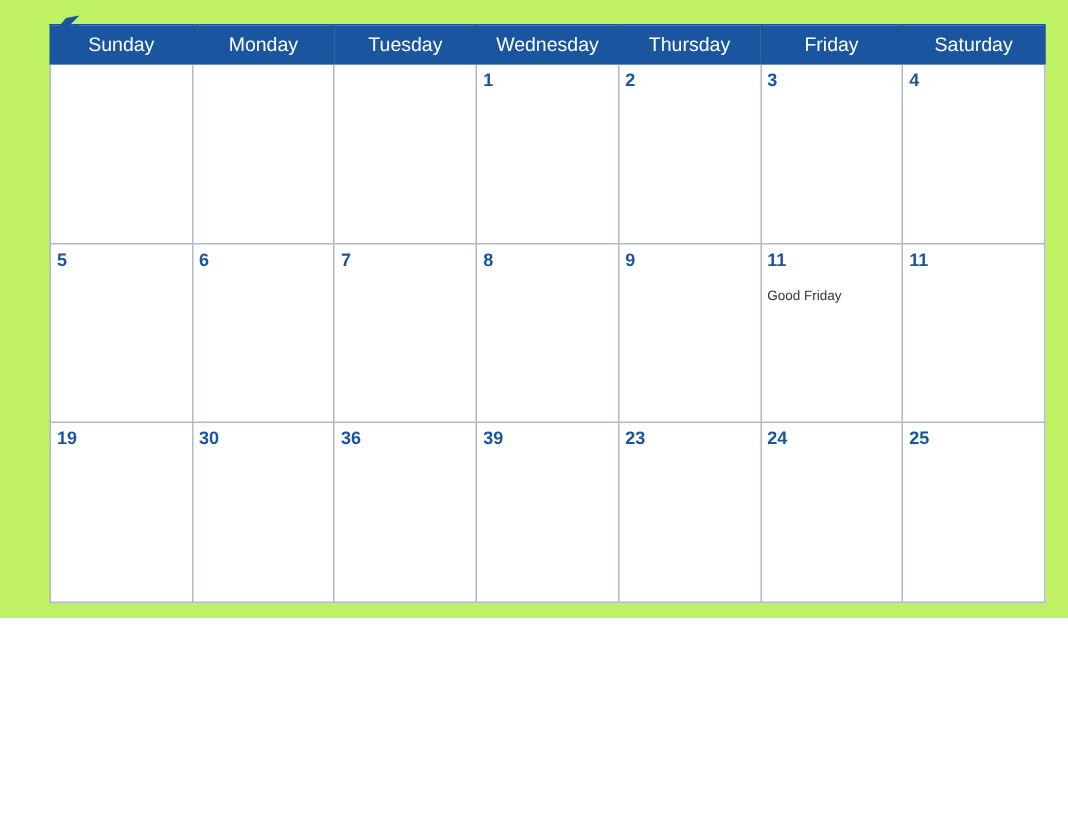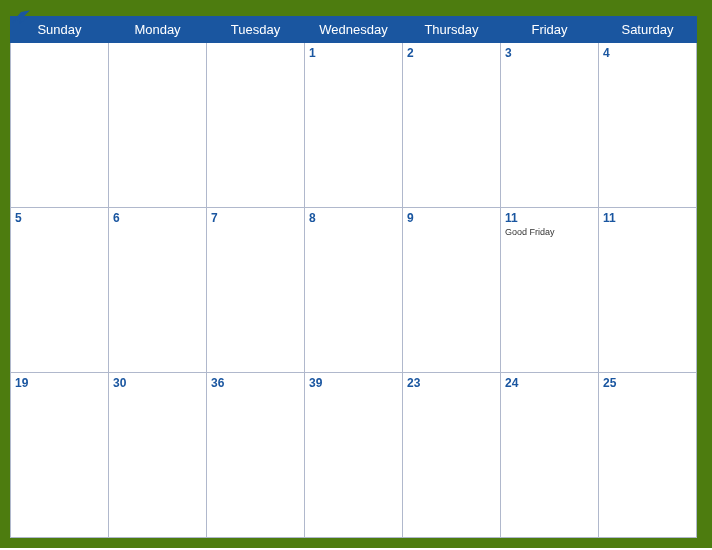--- a/index.html
+++ b/index.html
@@ -5,23 +5,23 @@
     * { box-sizing: border-box; margin: 0; padding: 0; }
     body {
       font-family: Arial, sans-serif;
       background: #fff;
       width: 712px;
       height: 550px;
       overflow: hidden;
     }
     .page {
       width: 712px;
-      height: 548px;
-      background: #4d7c0f;
-      padding: 10px 15px 10px 10px;
+      height: 412px;
+      background: #bef264;
+      padding: 10px 15px 10px 33px;
       display: flex;
       flex-direction: column;
     }
     .header {
       display: flex;
       align-items: center;
       justify-content: center;
       position: relative;
       margin-bottom: 6px;
     }
@@ -92,21 +92,21 @@
     .day-num {
       font-size: 12px;
       color: #1a56a0;
       font-weight: bold;
       display: block;
     }
     .holiday-name {
       font-size: 9px;
       color: #333;
       display: block;
-      margin-top: 2px;
+      margin-top: 12px;
     }
   </style>
 </head>
 <body>
 
 <div class="page">
   <div class="header">
     <div class="logo">
       <span class="logo-text-general"></span>
       <div class="logo-blue">

